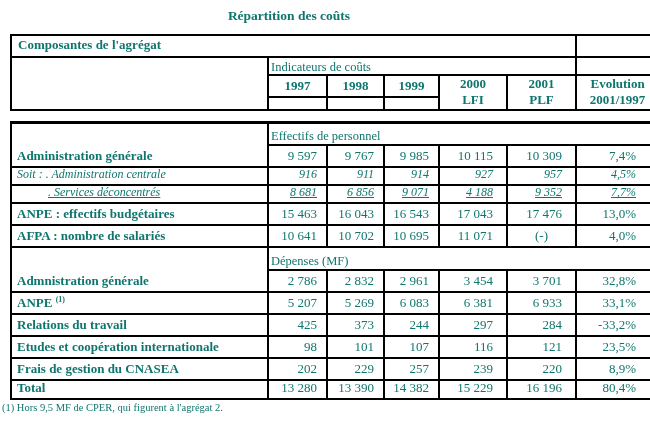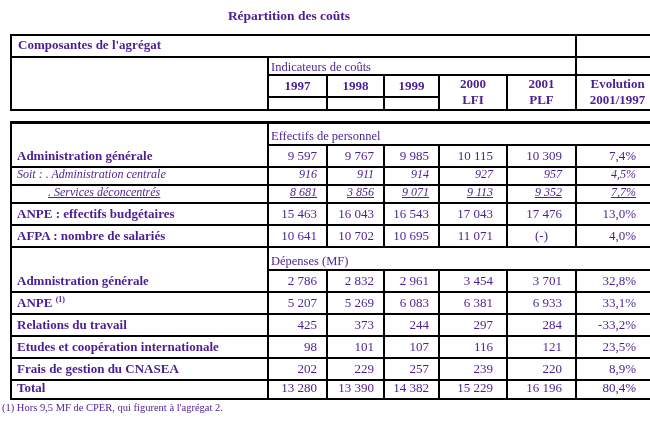--- a/index.html
+++ b/index.html
@@ -1,16 +1,16 @@
 <!DOCTYPE html>
 <html><head>
 <meta charset="utf-8">
 <style>
   html,body{margin:0;padding:0;background:#fff;}
-  .page{position:relative;width:650px;height:436px;overflow:hidden;background:#fff;color:#4c1d95;
+  .page{position:relative;width:650px;height:436px;overflow:hidden;background:#fff;color:#0f766e;
         font-family:"Liberation Serif","DejaVu Serif",serif;}
   .doc-title{width:578px;padding-top:8px;text-align:center;font-weight:bold;font-size:13.5px;}
   table{border-collapse:collapse;table-layout:fixed;width:648px;margin-left:10px;border-radius:7px;}
   td{vertical-align:bottom;padding:0 0 2px 0;font-size:13px;line-height:1.15;
      overflow:hidden;white-space:nowrap;}
   
   table.hdr{margin-top:10px;border:2px solid #000;}
   .hdr tr.r1{height:22px;}
   .hdr tr.r2{height:18px;}
   .hdr tr.r3{height:21px;}
@@ -133,23 +133,23 @@
           <td class="val c1">916</td>
           <td class="val c2">911</td>
           <td class="val c3">914</td>
           <td class="val c4">927</td>
           <td class="val c5">957</td>
           <td class="val c6">4,5%</td>
         </tr>
         <tr class="row-italic-u">
           <td class="lab">. Services déconcentrés</td>
           <td class="val c1">8 681</td>
-          <td class="val c2">3 856</td>
+          <td class="val c2">6 856</td>
           <td class="val c3">9 071</td>
-          <td class="val c4">9 113</td>
+          <td class="val c4">4 188</td>
           <td class="val c5">9 352</td>
           <td class="val c6">7,7%</td>
         </tr>
         <tr class="row-bold">
           <td class="lab">ANPE : effectifs budgétaires</td>
           <td class="val c1">15 463</td>
           <td class="val c2">16 043</td>
           <td class="val c3">16 543</td>
           <td class="val c4">17 043</td>
           <td class="val c5">17 476</td>

